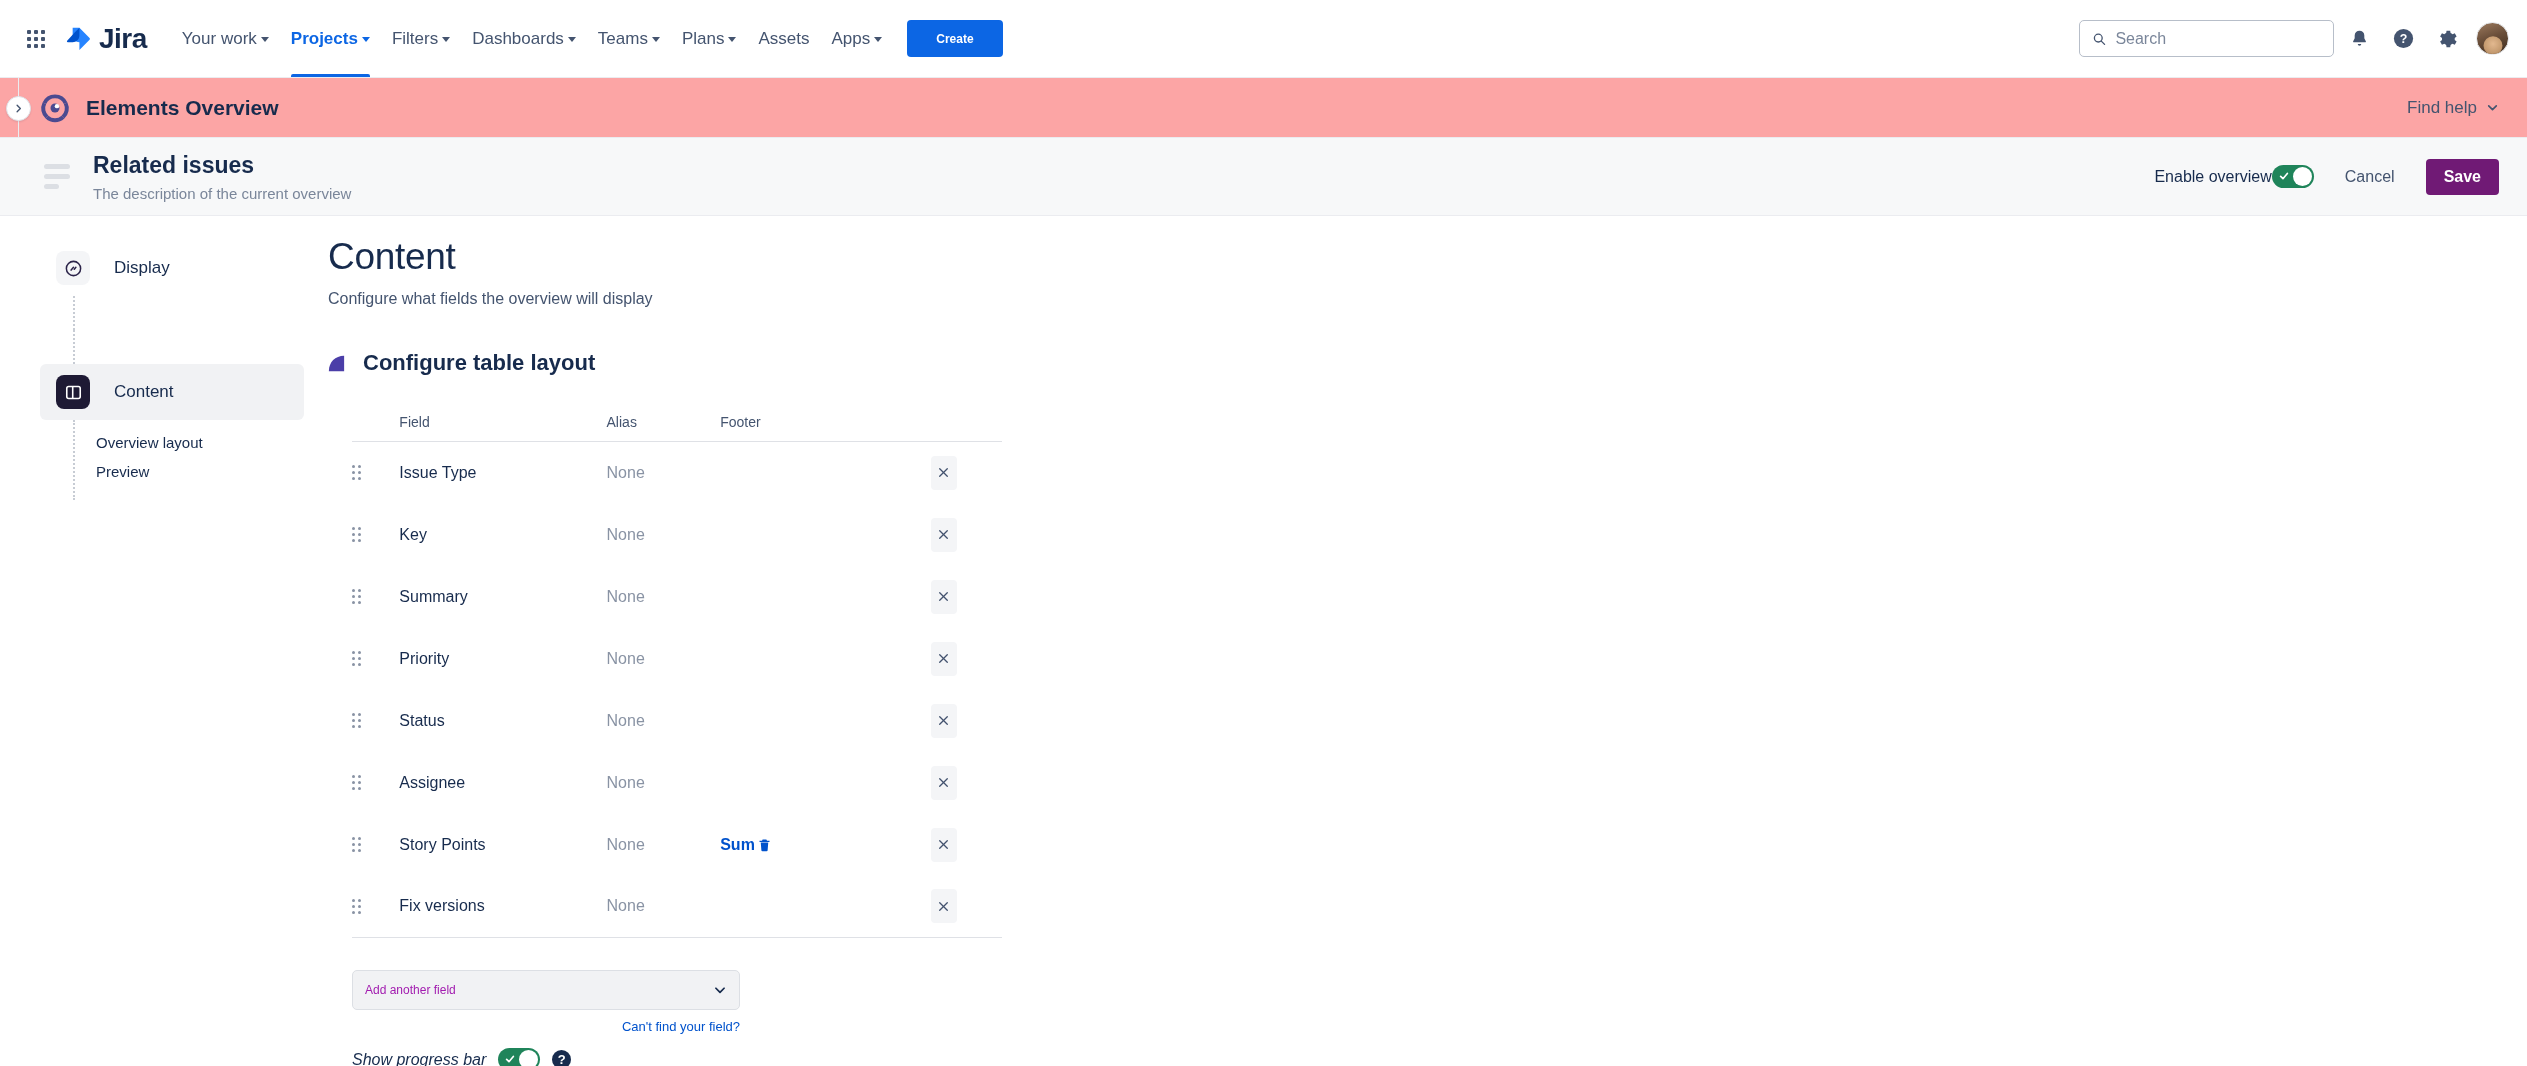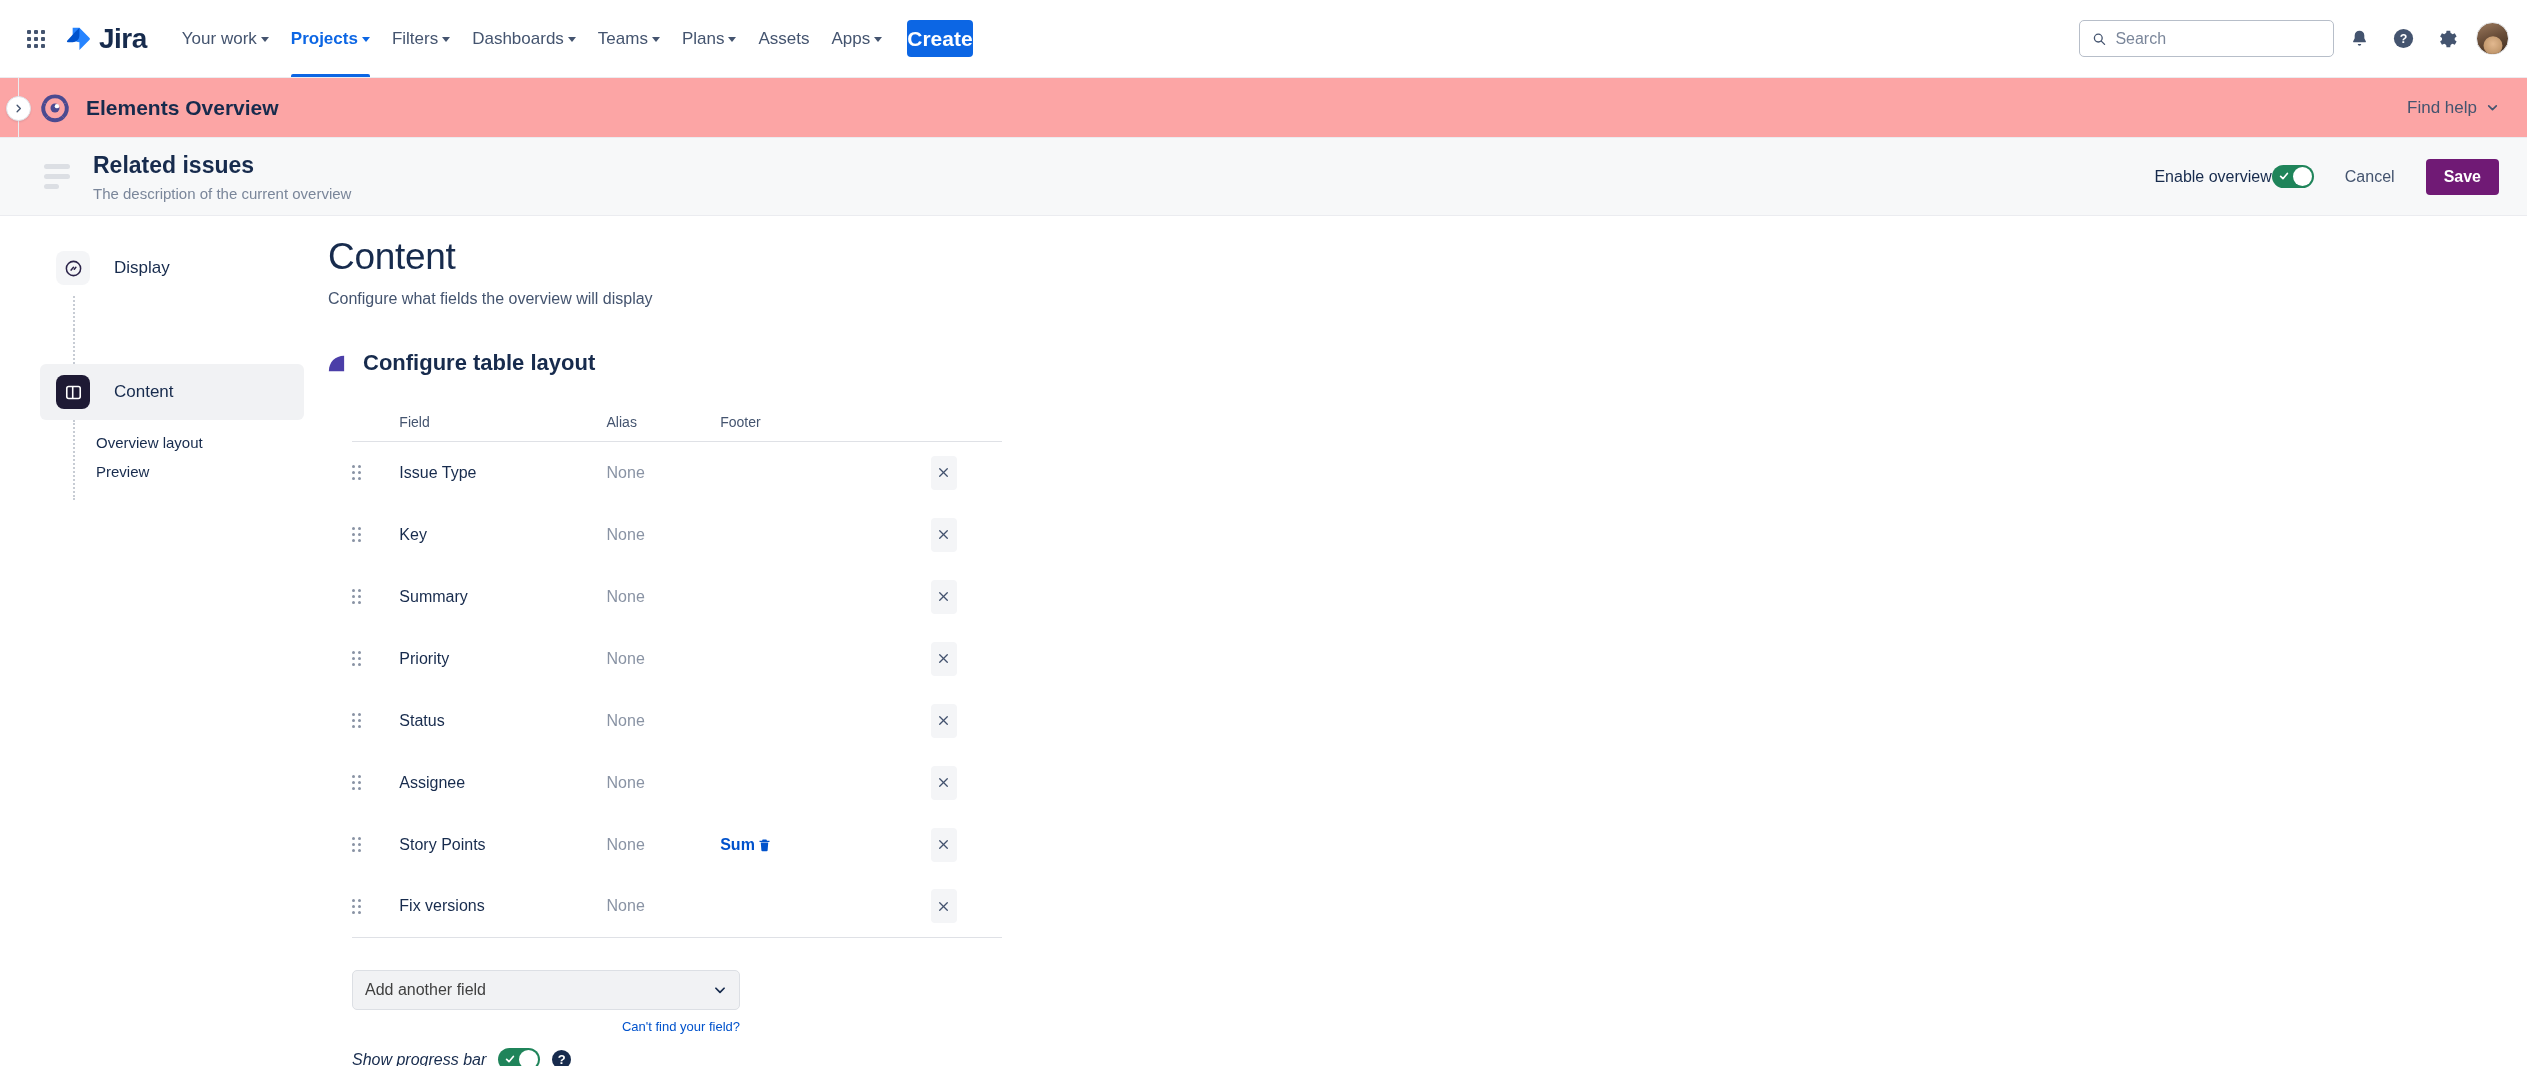--- a/index.html
+++ b/index.html
@@ -49,22 +49,22 @@
   .navitem.active::after {
     content: ""; position: absolute; left: 11px; right: 11px; bottom: 0;
     height: 3px; background: #0c66e4; border-radius: 2px 2px 0 0;
   }
   .caret { width: 0; height: 0; border-left: 4.5px solid transparent; border-right: 4.5px solid transparent; border-top: 5px solid currentColor; margin-top: 2px; }
 
   .create-btn {
     margin-left: 14px;
     background: #0c66e4; color: #fff;
     border: none; border-radius: 4px;
-    height: 37px; padding: 0 0;
-    font-size: 21px; font-weight: 600;
+    height: 37px; padding: 0 29px;
+    font-size: 12px; font-weight: 600;
     font-family: "Liberation Sans", sans-serif;
     cursor: pointer;
   }
 
   .topright { margin-left: auto; display: flex; align-items: center; gap: 6px; }
   .searchbox {
     width: 255px; height: 37px;
     border: 1.5px solid #b7bec9; border-radius: 5px;
     display: flex; align-items: center; gap: 9px;
     padding: 0 12px;
@@ -237,21 +237,21 @@
     color: #42526e;
   }
 
   .select-wrap { margin-top: 32px; margin-left: 24px; width: 388px; }
   .field-select {
     width: 100%; height: 40px;
     background: #f1f2f4; border: 1.5px solid #dcdfe4; border-radius: 5px;
     display: flex; align-items: center; justify-content: space-between;
     padding: 0 12px; cursor: pointer;
   }
-  .field-select .ph { font-size: 16px; color: #404040; }
+  .field-select .ph { font-size: 12px; color: #a21caf; }
   .cant-find {
     text-align: right; margin-top: 9px;
     font-size: 13px; color: #0052cc; cursor: pointer;
   }
   .progress-row { display: flex; align-items: center; gap: 12px; margin-top: 14px; margin-left: 24px; }
   .progress-label { font-size: 16px; color: #172b4d; font-style: italic; }
   .help-dot {
     width: 19px; height: 19px; border-radius: 50%;
     background: #172b4d; color: #fff; font-size: 13px; font-weight: 700;
     display: flex; align-items: center; justify-content: center;

